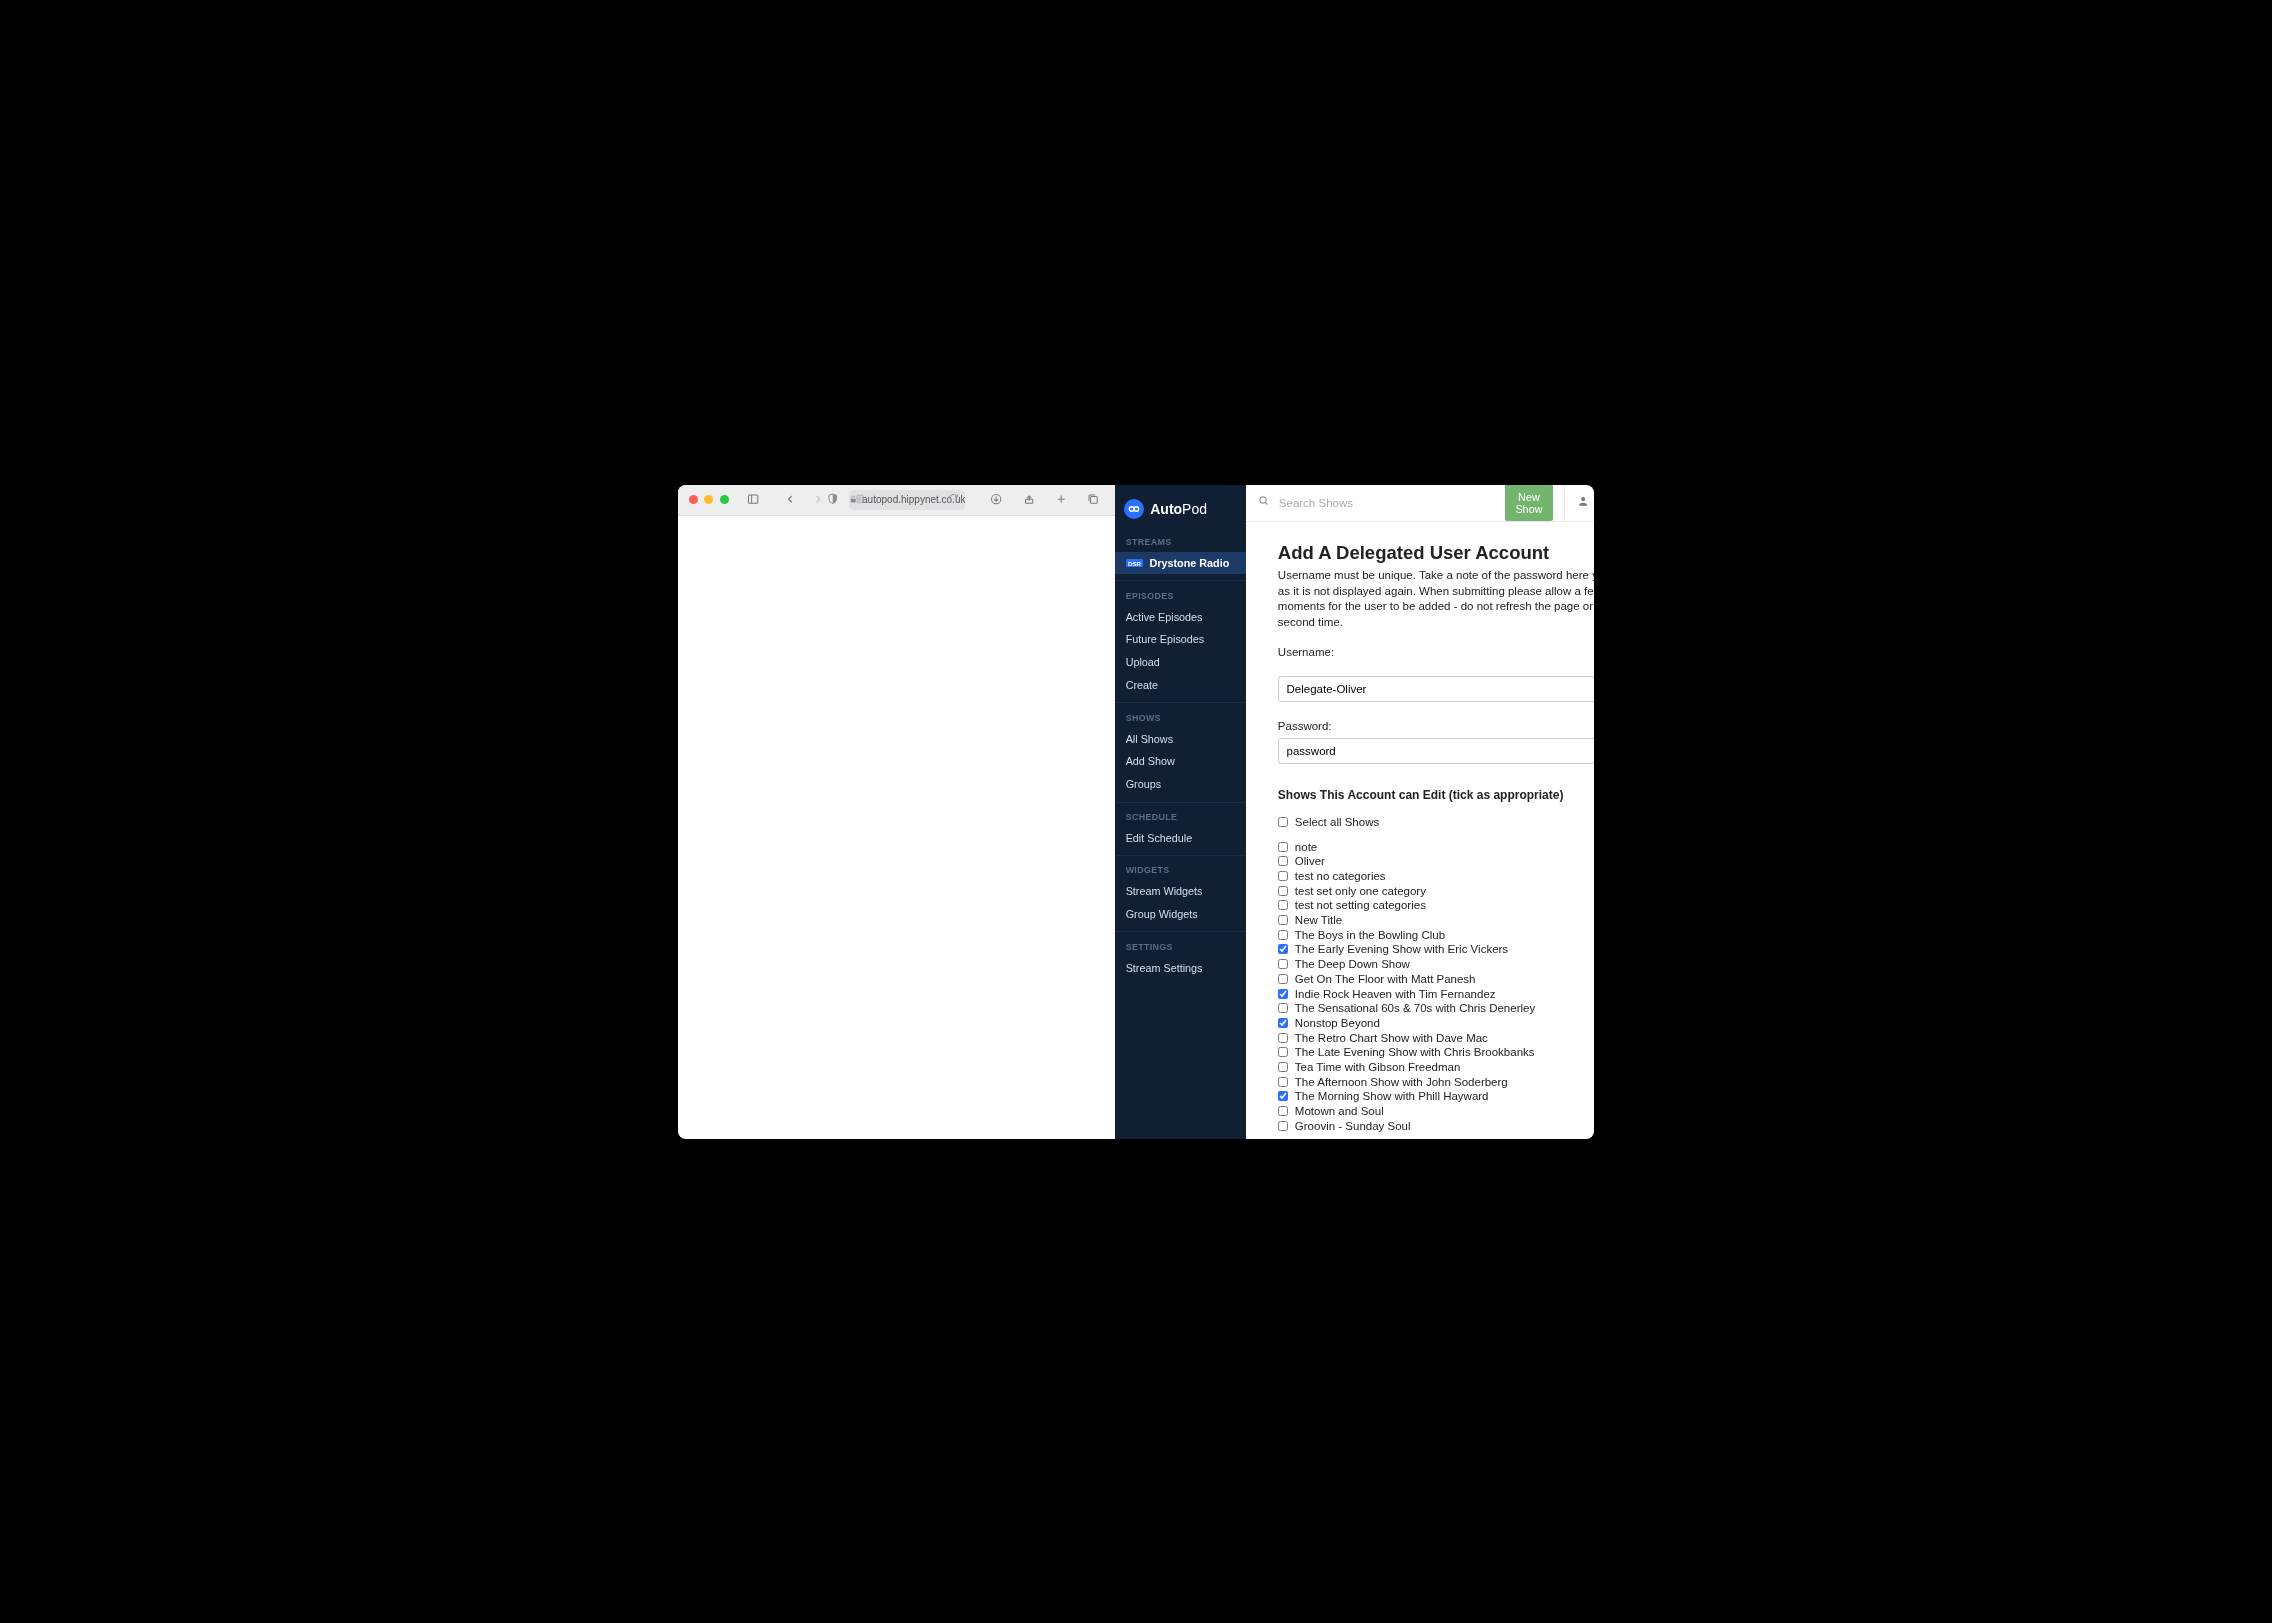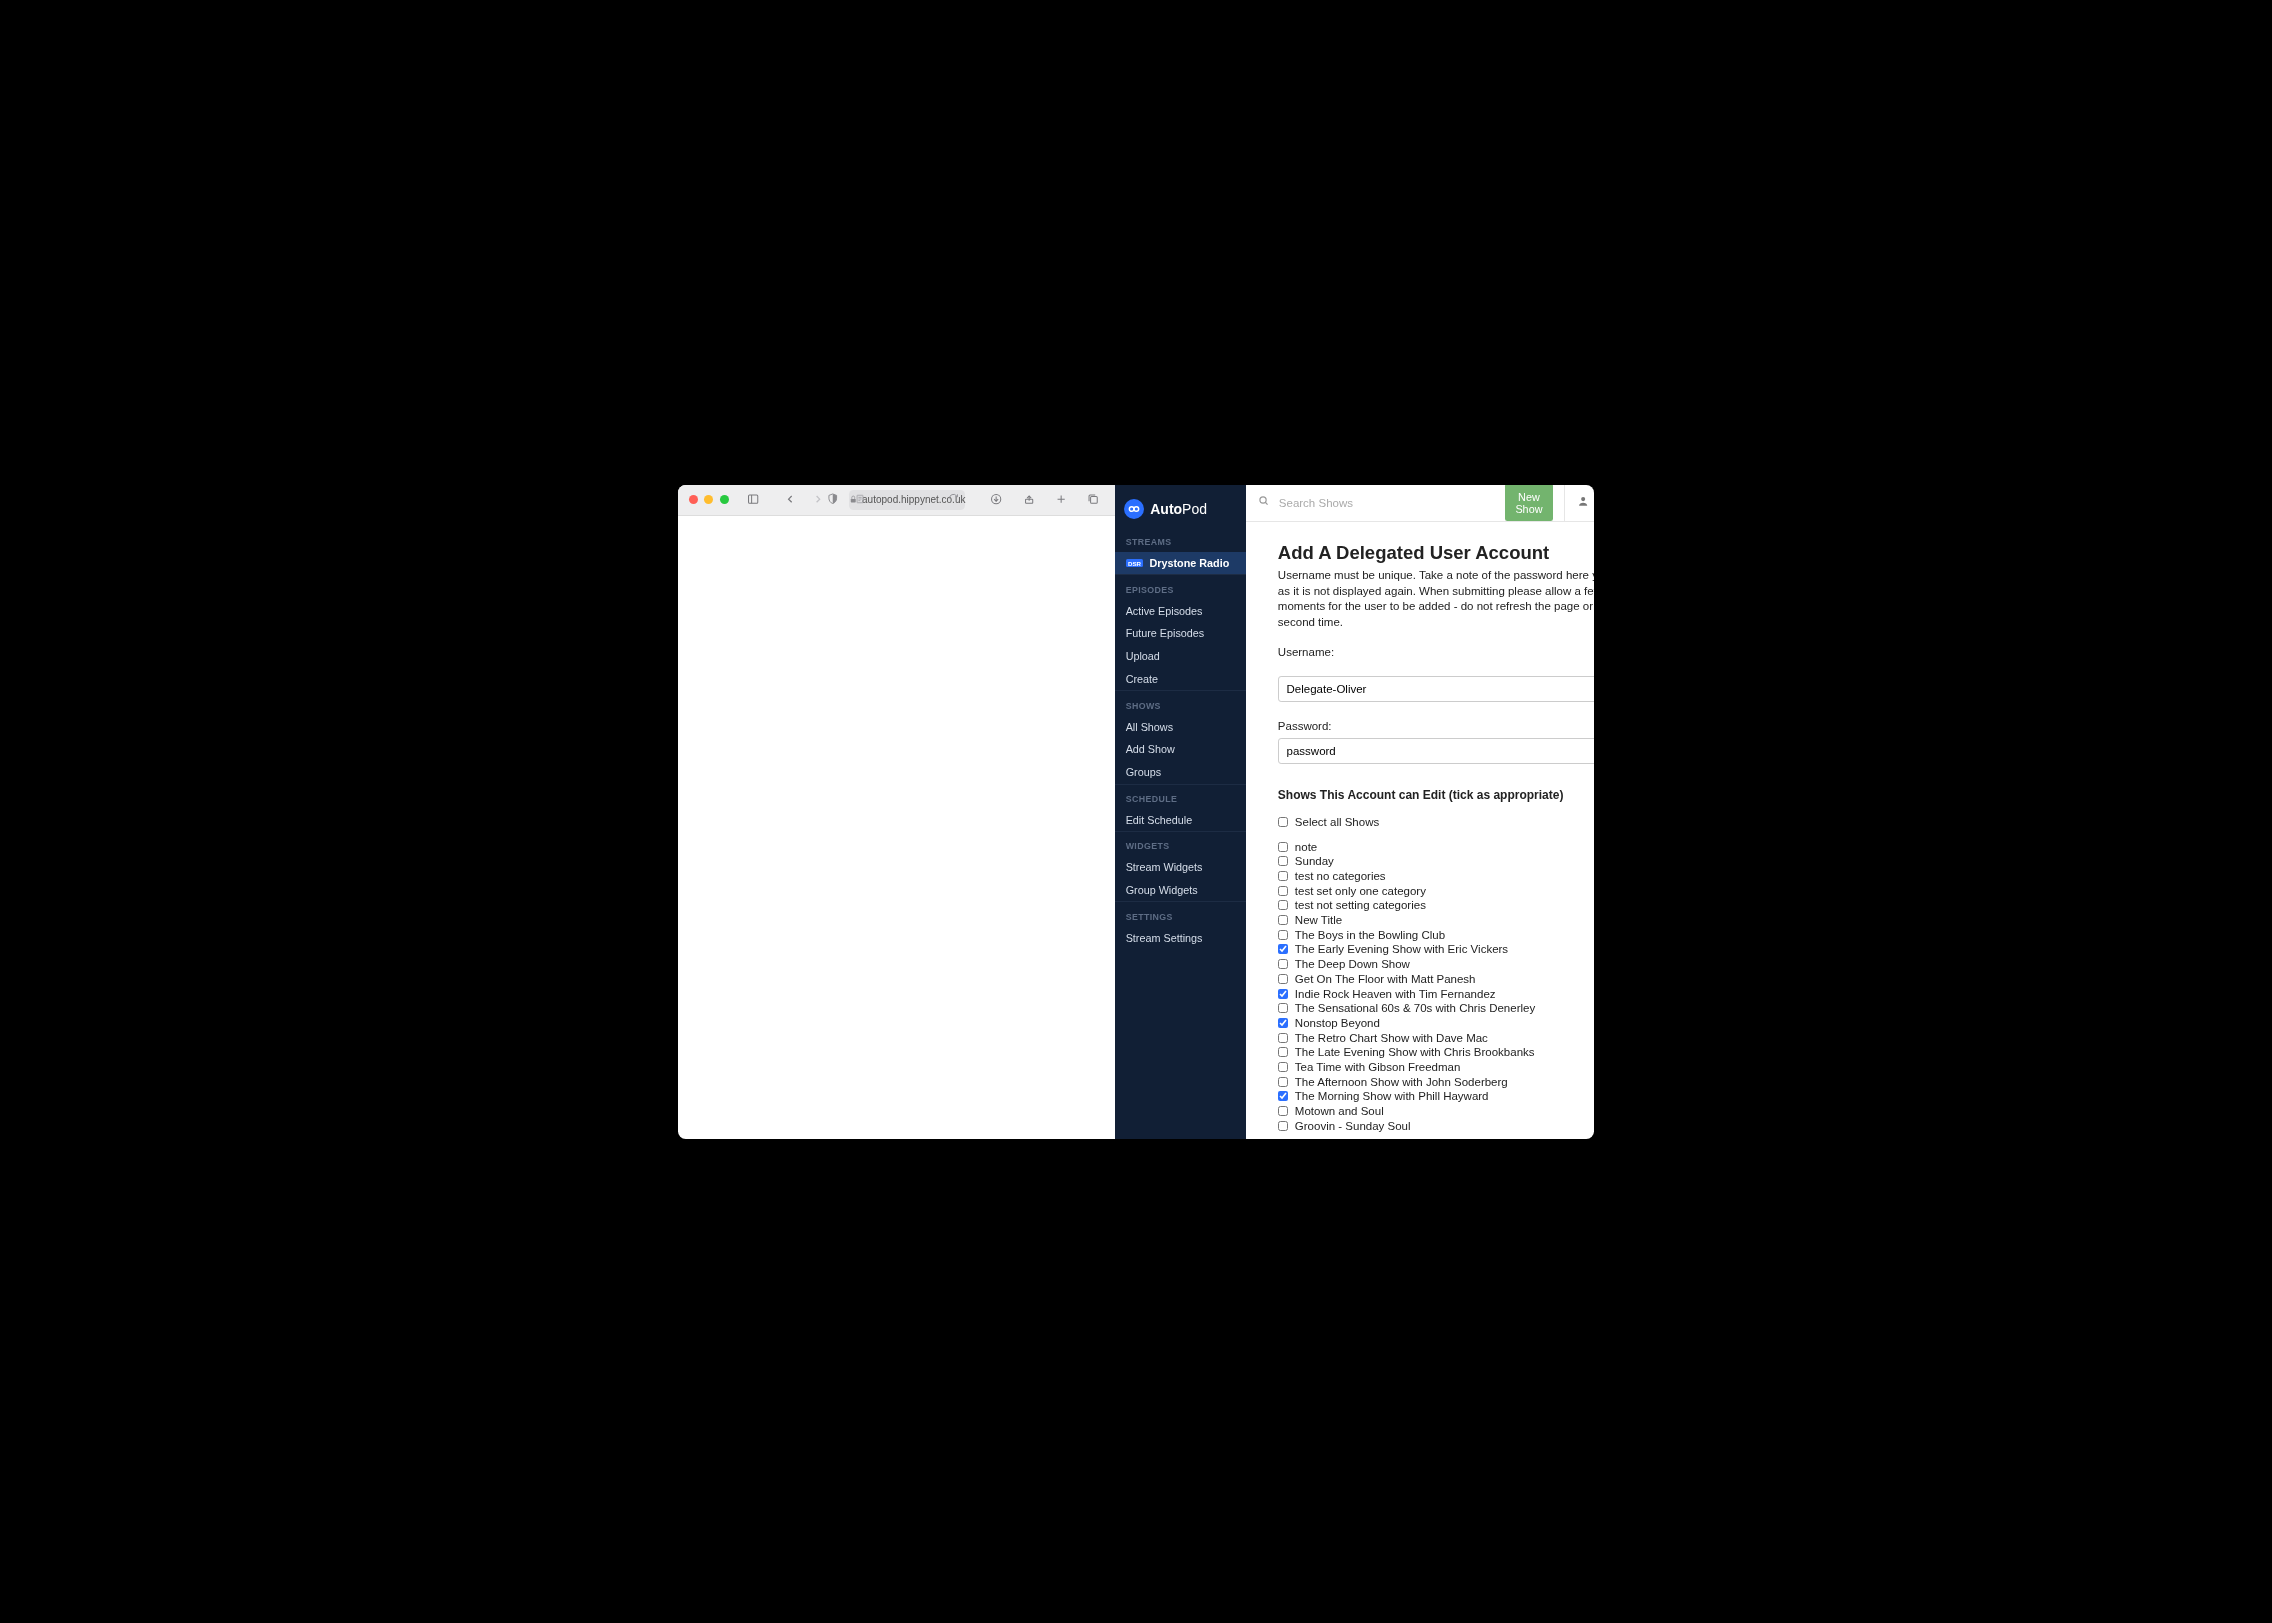--- a/index.html
+++ b/index.html
@@ -91,21 +91,21 @@
   .brand-logo svg { width: 14px; height: 14px; }
   .brand-text { color: #fff; font-weight: 700; font-size: 14px; }
   .brand-text .light { font-weight: 400; }
   .side-section-h {
     padding: 9.2px 10.8px 4.6px;
     font-size: 8.8px;
     letter-spacing: 0.4px;
     color: #5e6d85;
     font-weight: 700;
     border-top: 0.8px solid #1d2c44;
-    margin-top: 0;
+    margin-top: 6px;
   }
   .side-section-h.first { border-top: none; margin-top: 0; padding-top: 4.6px; }
   .side-item {
     padding: 5.4px 10.8px;
     color: #d6deea;
     cursor: pointer;
     display: flex;
     align-items: center;
     gap: 6.2px;
   }
@@ -421,21 +421,21 @@
           <label>Select all Shows</label>
         </div>
 
         <div id="shows-list">
             <div class="check-row">
               <input type="checkbox" style="">
               <label>note</label>
             </div>
             <div class="check-row">
               <input type="checkbox" style="">
-              <label>Sunday</label>
+              <label>Oliver</label>
             </div>
             <div class="check-row">
               <input type="checkbox" style="">
               <label>test no categories</label>
             </div>
             <div class="check-row">
               <input type="checkbox" style="">
               <label>test set only one category</label>
             </div>
             <div class="check-row">

